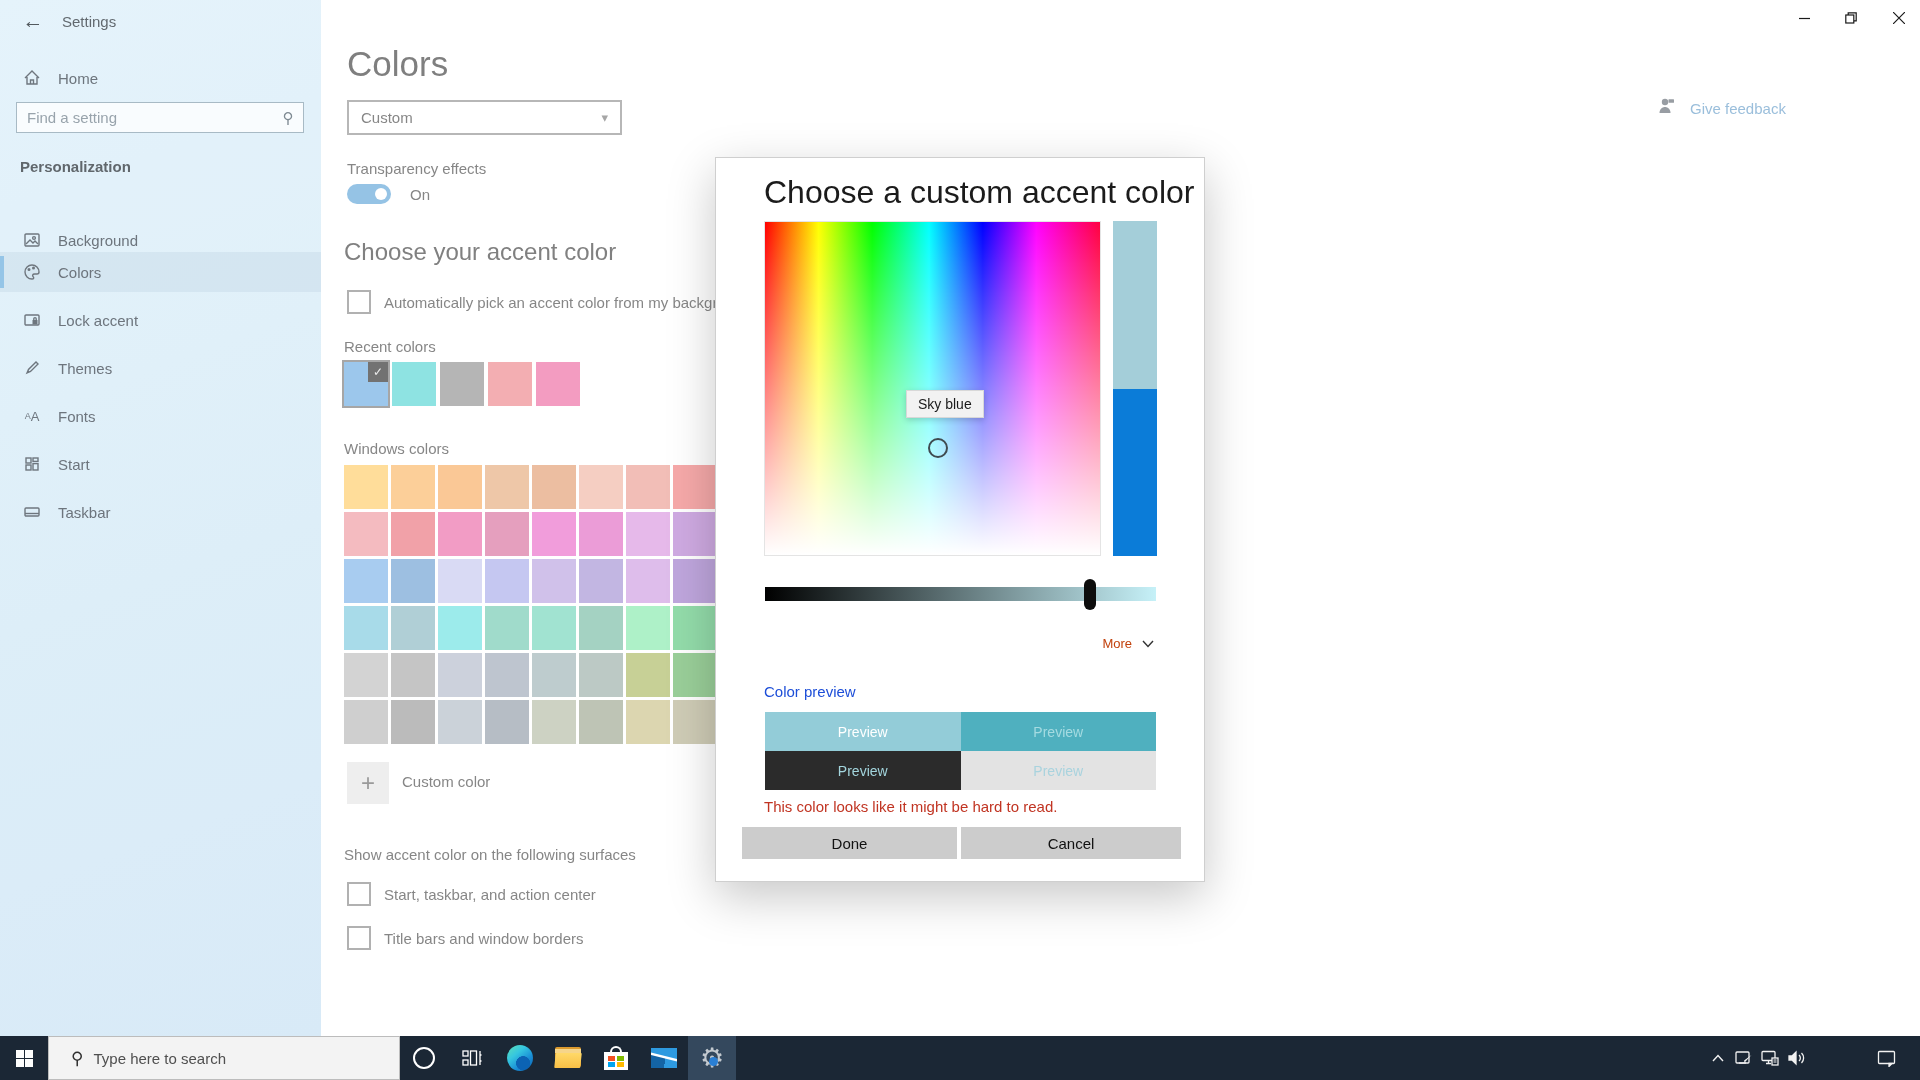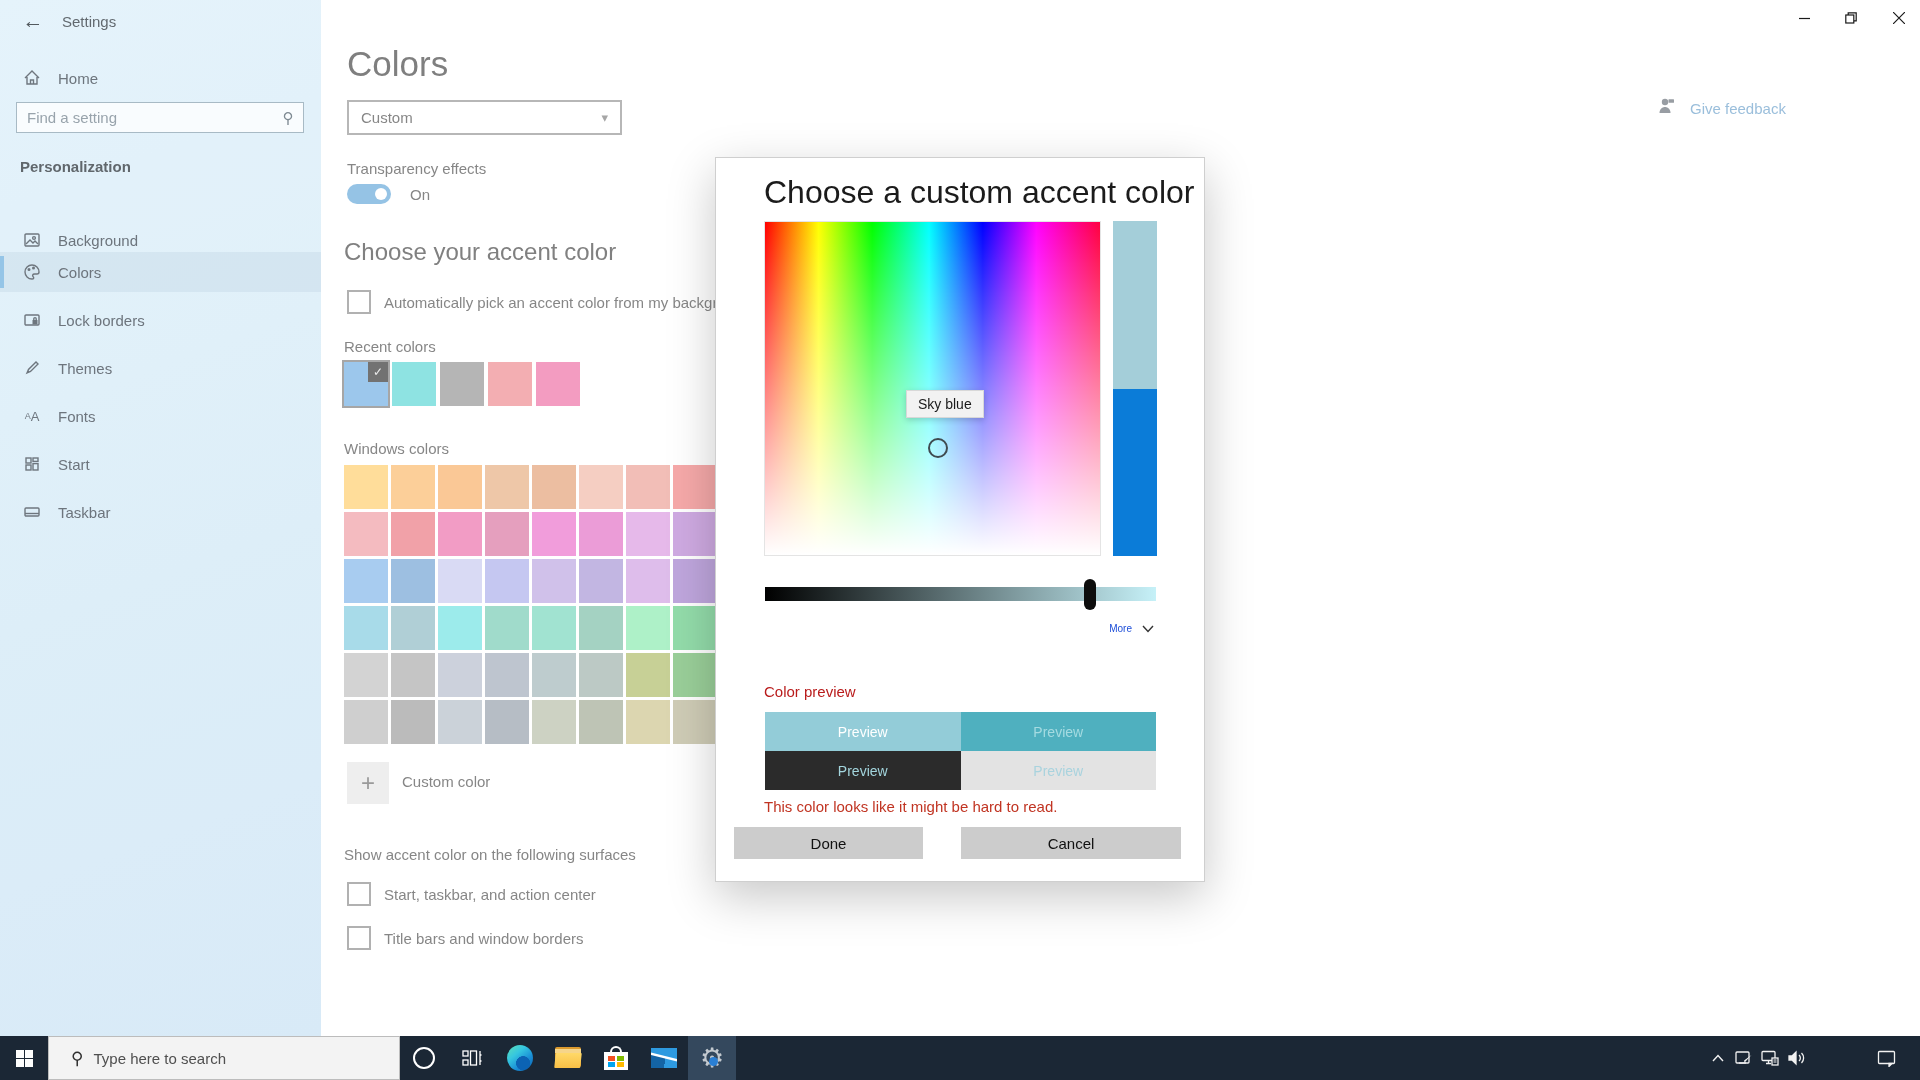--- a/index.html
+++ b/index.html
@@ -66,22 +66,22 @@
                                #0000ff 65%, #ff00ff 81%, #ff0040 100%);
              border:1px solid #e4e4e4; }
   .hue-ring { position:absolute; left:212px; top:280px; width:20px; height:20px; border:2.5px solid #3f4a50;
               border-radius:50%; }
   .tooltip { position:absolute; left:190px; top:232px; padding:5px 11px; background:#f2f2f2;
              border:1px solid #d8d8d8; box-shadow:0 2px 6px rgba(0,0,0,.18); font-size:14px; color:#1a1a1a; }
   .value-bar { position:absolute; left:397px; top:63px; width:44px; height:335px; }
   .value-bar .seg { position:absolute; left:0; width:44px; }
   .slider-track { position:absolute; left:49px; top:429px; width:391px; height:14px; }
   .slider-thumb { position:absolute; left:368px; top:421px; width:12px; height:31px; border-radius:6px; background:#0d0d0d; }
-  .more-row { position:absolute; right:50px; top:465px; font-size:10px; color:#1d4ed8; display:flex; gap:10px; align-items:center; }
-  .dlg-sub { position:absolute; left:48px; top:525px; font-size:15px; color:#b91c1c;text-align:right; }
+  .more-row { position:absolute; right:50px; top:478px; font-size:13px; color:#c2410c; display:flex; gap:10px; align-items:center; }
+  .dlg-sub { position:absolute; left:48px; top:525px; font-size:15px; color:#1d4ed8;text-align:right; }
   .preview-grid { position:absolute; left:49px; top:554px; width:391px; height:78px; display:grid;
                   grid-template-columns:1fr 1fr; grid-template-rows:1fr 1fr; }
   .preview-tile { display:flex; align-items:center; justify-content:center; font-size:14px; }
   .warning { position:absolute; left:48px; top:640px; font-size:15px; color:#c13422; }
   .dlg-btn { position:absolute; top:669px; height:32px; background:#cccccc; border:none; font-size:15px;
              color:#111; font-family:"Liberation Sans",sans-serif; display:flex; align-items:center; justify-content:center; }
 
   
   .taskbar { position:absolute; left:0; top:1036px; width:1920px; height:44px; background:#1b2735; z-index:20; }
   .tb-start { position:absolute; left:0; top:0; width:48px; height:44px; display:flex; align-items:center; justify-content:center; }
@@ -146,21 +146,21 @@
     </div>
 
     <div class="side-row" style="top:300px">
       <span class="ic">
         <svg class="oline" width="18" height="18" viewBox="0 0 18 18">
             <rect x="2" y="4" width="14" height="10" rx="1"></rect>
             <rect x="9.5" y="9" width="5" height="4.4" fill="#5b646d" stroke="none"></rect>
             <path d="M10.8 9 v-1.2 a1.2 1.2 0 0 1 2.4 0 V9"></path>
           </svg>
       </span>
-      <span>Lock borders</span>
+      <span>Lock accent</span>
     </div>
 
     <div class="side-row" style="top:348px">
       <span class="ic">
         <svg class="oline" width="18" height="18" viewBox="0 0 18 18">
             <path d="M4 14 l1.5-3.5 L13 3 l2 2 -7.5 7.5 Z M4 14 l2-2"></path>
           </svg>
       </span>
       <span>Themes</span>
     </div>
@@ -344,21 +344,21 @@
     <div class="dlg-sub">Color preview</div>
     <div class="preview-grid" id="preview-grid">
         <div class="preview-tile" style="background: rgb(147, 204, 216); color: rgb(255, 255, 255);">Preview</div>
         <div class="preview-tile" style="background: rgb(79, 176, 191); color: rgb(165, 219, 225);">Preview</div>
         <div class="preview-tile" style="background: rgb(43, 43, 43); color: rgb(163, 213, 221);">Preview</div>
         <div class="preview-tile" style="background: rgb(227, 227, 227); color: rgb(169, 211, 222);">Preview</div>
       </div>
 
     <div class="warning">This color looks like it might be hard to read.</div>
 
-    <button class="dlg-btn" style="left:18px; width:189px">Done</button>
+    <button class="dlg-btn" style="left:26px; width:215px">Done</button>
     <button class="dlg-btn" style="left:245px; width:220px">Cancel</button>
   </div>
 
   <div class="taskbar">
     <div class="tb-start">
       <div class="win-logo">
           <div></div>
           <div></div>
           <div></div>
           <div></div>

